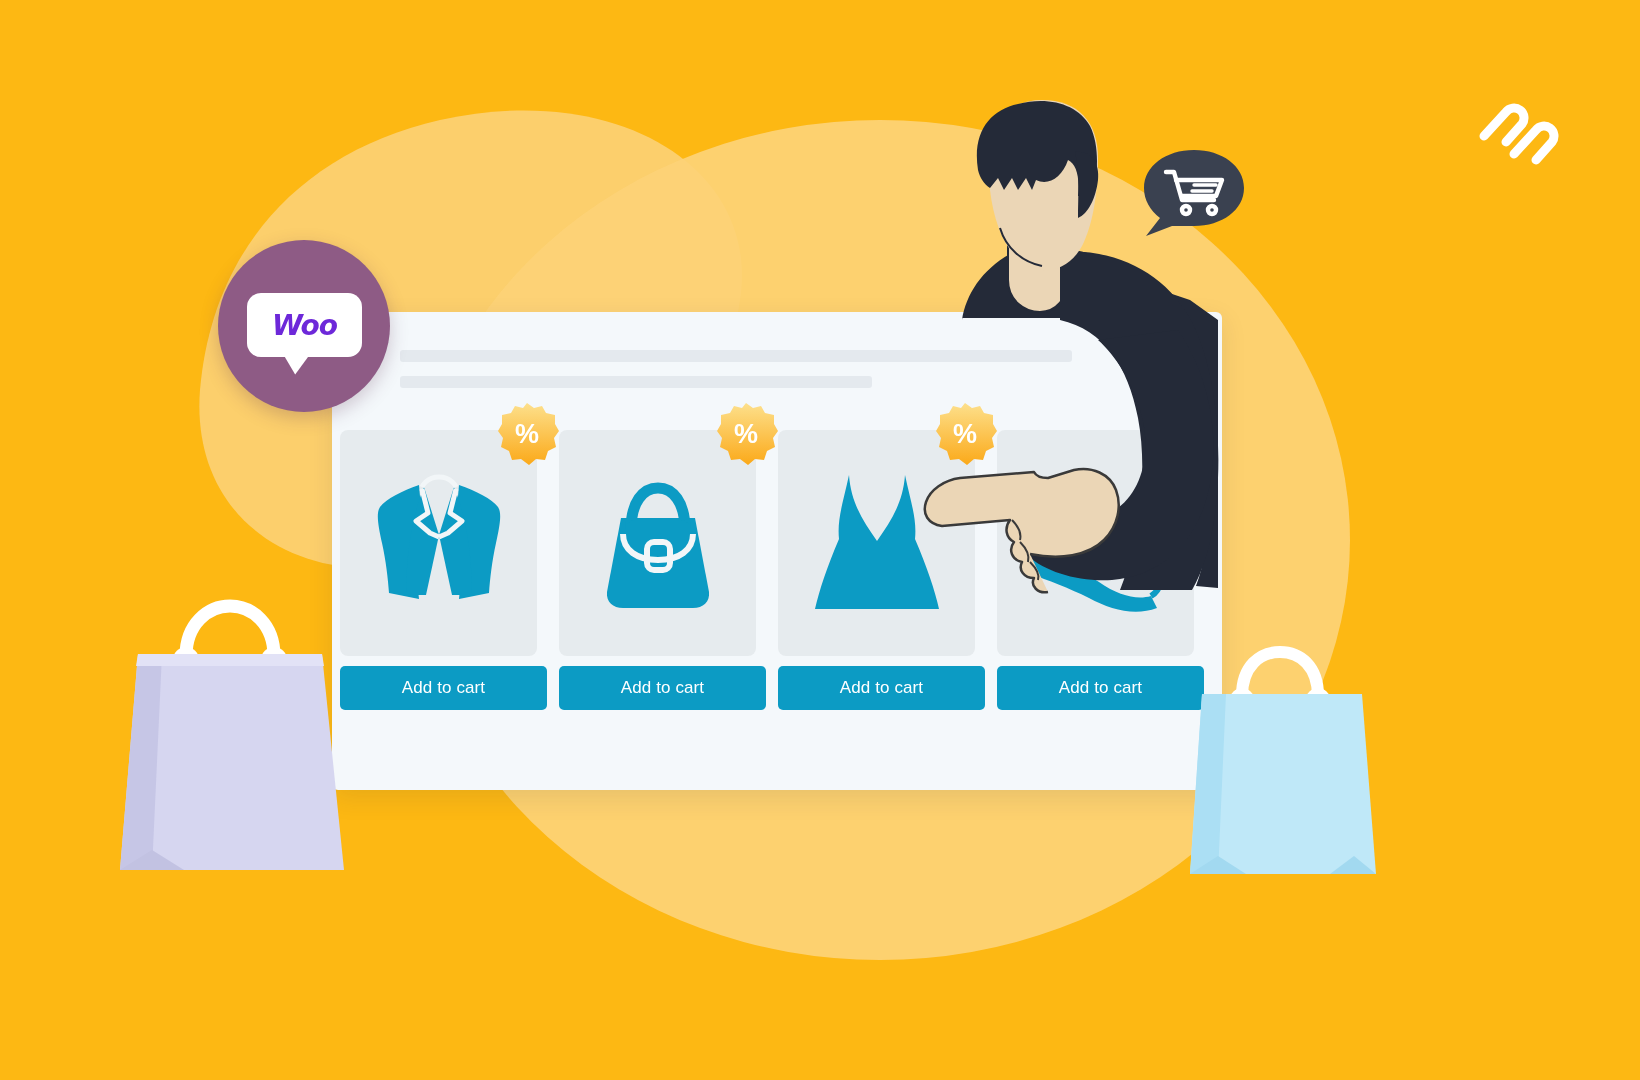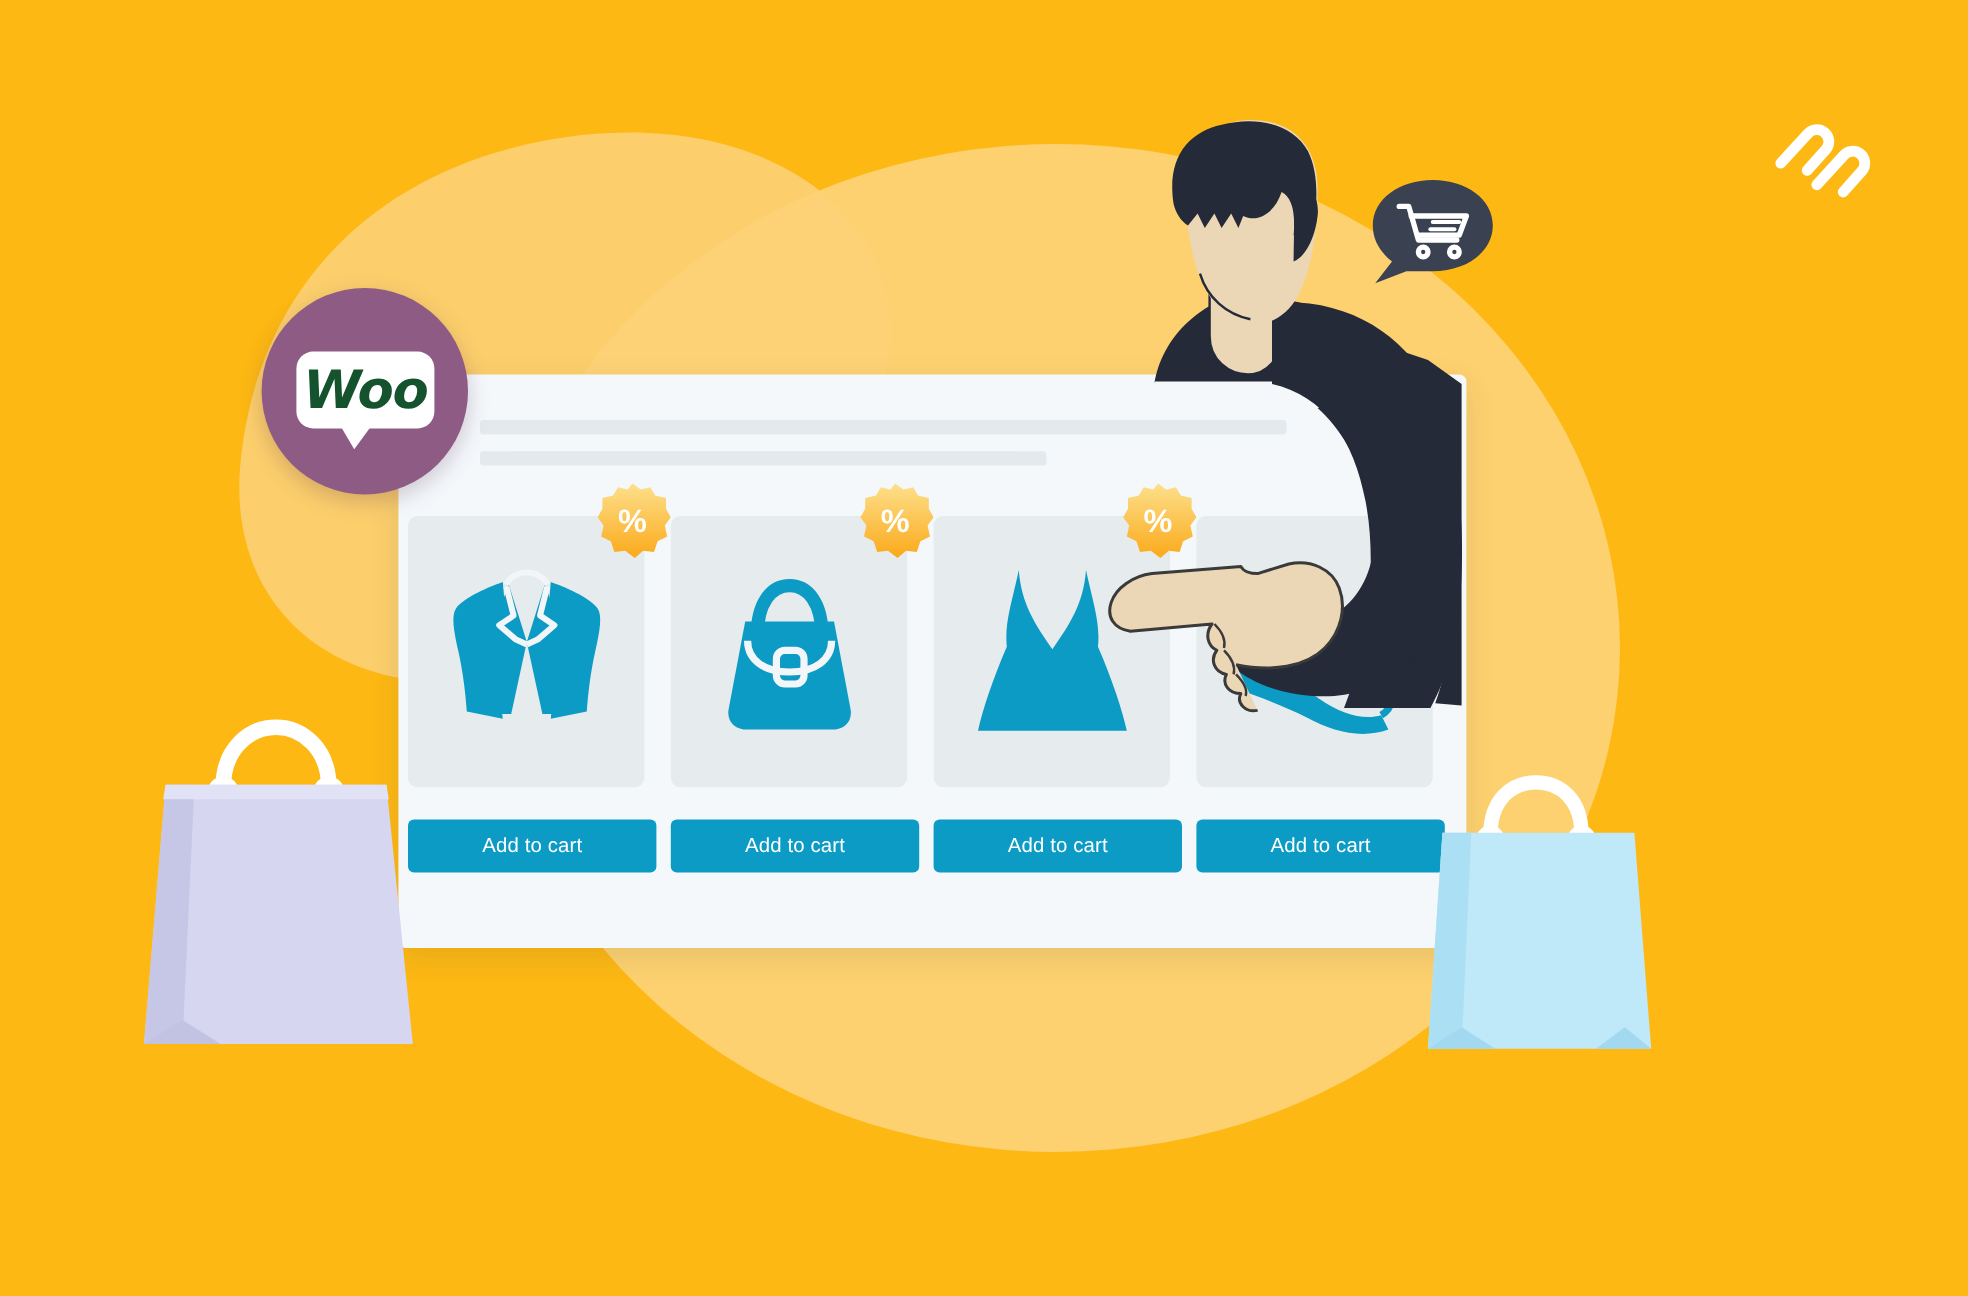--- a/index.html
+++ b/index.html
@@ -72,21 +72,21 @@
   .badge .pct {
     position:absolute; left:0; top:0;
     width:64px; height:64px;
     display:flex; align-items:center; justify-content:center;
     color:#FFFFFF;
     font-size:27px;
     font-weight:bold;
     font-family:"Liberation Sans", sans-serif;
   }
   .cart-btn {
-    margin-top:27px;
+    margin-top:10px;
     width:207px; height:44px;
     background:#0C9BC4;
     border:none;
     border-radius:5px;
     color:#FFFFFF;
     font-size:17px;
     font-family:"Liberation Sans", sans-serif;
     cursor:pointer;
     letter-spacing:.1px;
   }
@@ -118,22 +118,22 @@
     border-left:10px solid transparent;
     border-right:20px solid transparent;
     border-top:22px solid #FFFFFF;
     transform:rotate(-6deg);
   }
   .woo-text {
     position:absolute;
     left:0; top:0;
     width:115px; height:64px;
     display:flex; align-items:center; justify-content:center;
-    color:#14532d;
-    font-size:44px;
+    color:#6d28d9;
+    font-size:28px;
     font-weight:bold;
     font-style:italic;
     font-family:"DejaVu Sans", sans-serif;
     letter-spacing:-1px;
   }
 
   
   #brand-mark {
     position:absolute;
     left:1476px; top:96px;

